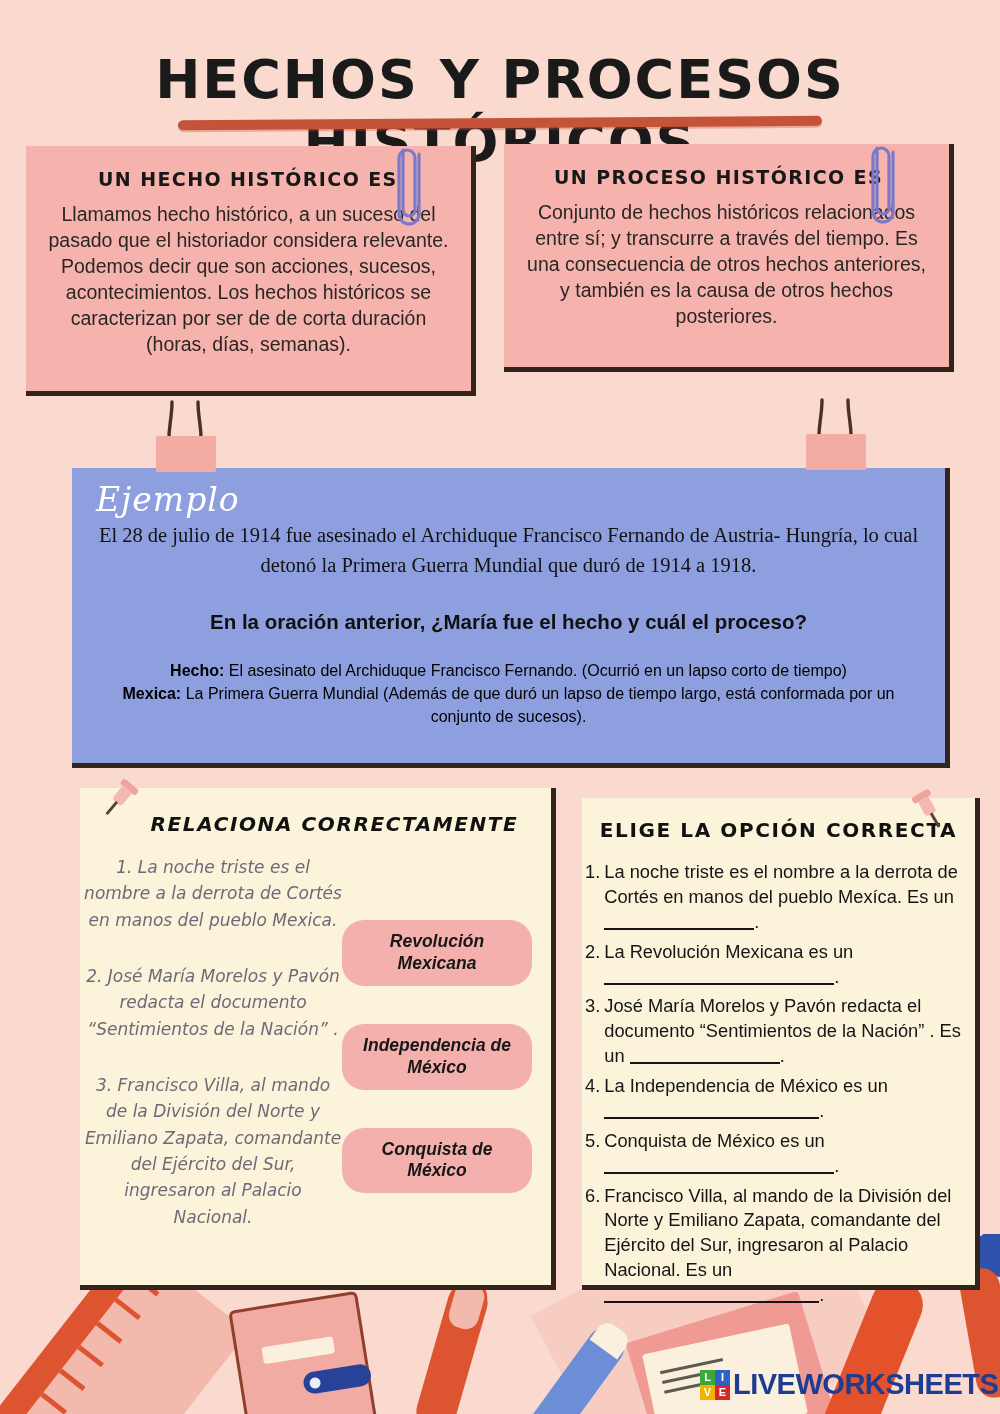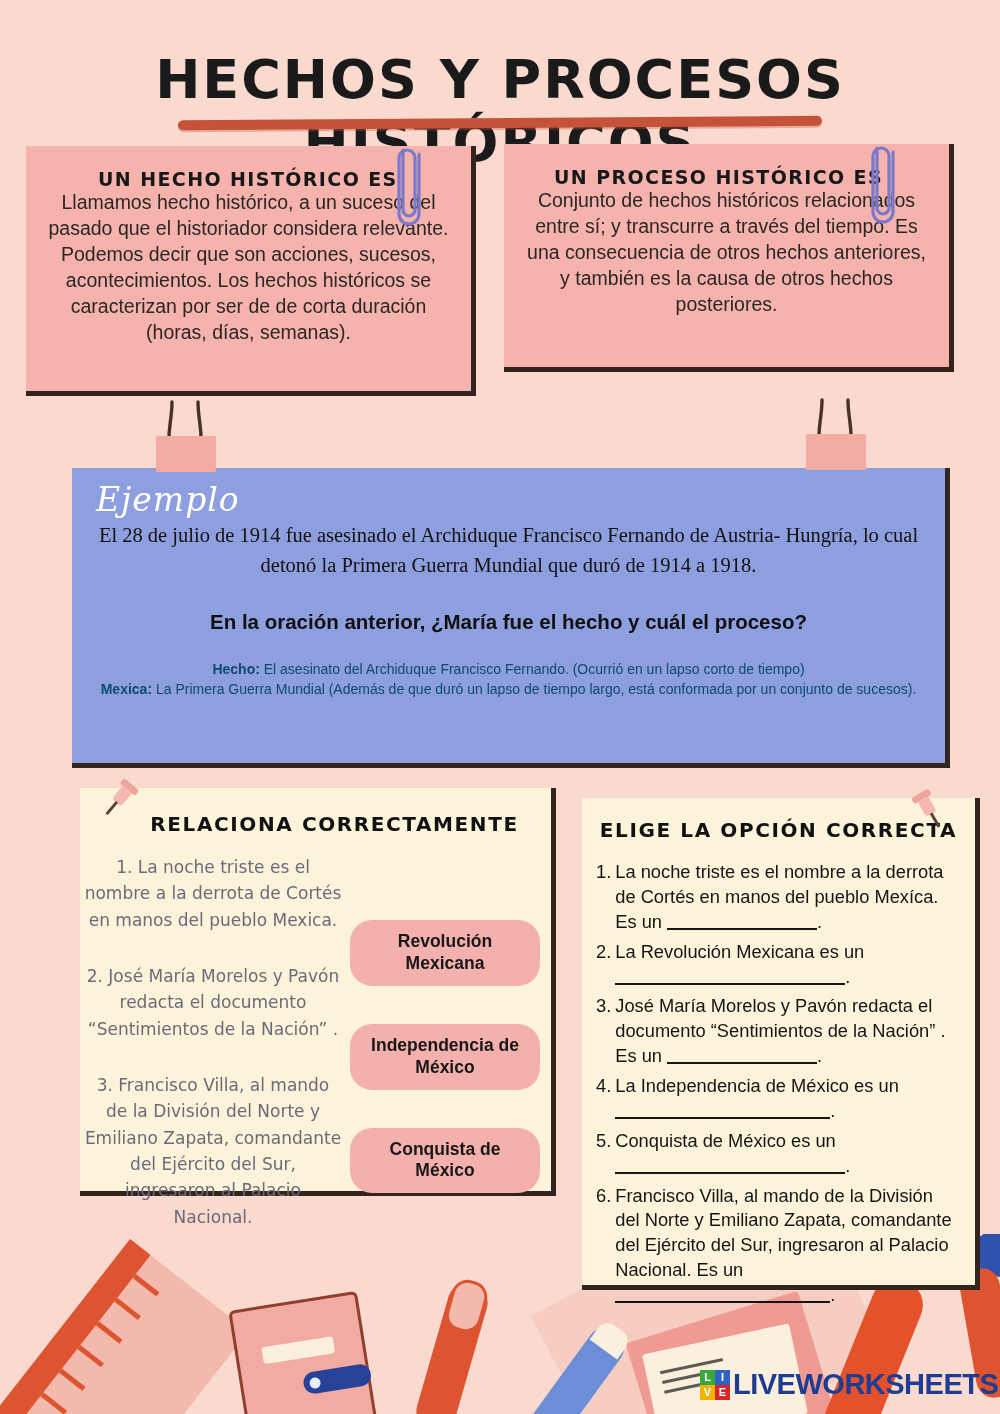--- a/index.html
+++ b/index.html
@@ -122,21 +122,21 @@
     border-right:5px solid #33241e;
     border-bottom:5px solid #33241e;
     padding:22px 18px 16px;
   }
   .pink-card.left  { left:26px;  top:146px; width:450px; height:250px; }
   .pink-card.right { left:504px; top:144px; width:450px; height:228px; }
 
   .card-head {
     font-family:"DejaVu Sans", sans-serif;
     font-size:19px; font-weight:700; color:#181818;
-    letter-spacing:1.4px; 
+    letter-spacing:1.4px; margin-bottom:12px;
   }
   .pink-card.left .card-head { padding-left:54px; }
   .pink-card.right .card-head { padding-left:32px; }
   .card-body {
     font-family:"Liberation Sans", sans-serif;
     font-size:19.5px; line-height:1.33; color:#2a2622;
     text-align:center;
   }
 
   
@@ -174,42 +174,42 @@
     text-align:center; margin-top:2px;
   }
   .ex-question {
     font-family:"Liberation Sans", sans-serif;
     font-weight:700; font-size:20.5px; color:#101010;
     text-align:center; margin-top:30px;
   }
   .ex-answers {
     margin-top:26px; text-align:center;
     font-family:"Liberation Sans", sans-serif;
-    font-size:14px; line-height:1.42; color:#0c4a6e;
+    font-size:16px; line-height:1.42; color:#000000;
   }
   .ex-answers b { font-weight:700; }
 
   
   .cream-card {
     position:absolute; z-index:4;
     background:#fbf4da;
     border-right:5px solid #33241e;
     border-bottom:5px solid #33241e;
   }
-  .cream-card.l { left:80px;  top:788px; width:476px; height:408px; padding:24px 4px 18px; }
-  .cream-card.r { left:582px; top:798px; width:398px; height:492px; padding:20px 14px 16px; }
+  .cream-card.l { left:80px;  top:788px; width:476px; height:502px; padding:24px 4px 18px;font-style:italic; }
+  .cream-card.r { left:582px; top:798px; width:398px; height:492px; padding:20px 3px 16px; }
 
   .cream-head {
     font-family:"DejaVu Sans", sans-serif;
     font-size:20px; font-weight:700; color:#111;
     letter-spacing:1.6px; text-align:center; margin-bottom:18px;
   }
   .cream-card.l .cream-head { padding-left:38px; }
 
-  .match-wrap { display:flex; gap:8px; }
+  .match-wrap { display:flex; }
   .match-left { width:258px; }
   .match-right { width:190px; padding-top:66px; }
 
   .match-item {
     font-family:"DejaVu Sans", sans-serif;
     font-size:17px; line-height:1.55; color:#6c6a78;
     text-align:center; margin-bottom:30px;
   }
   .match-item.i1 { text-align:center; }
 

